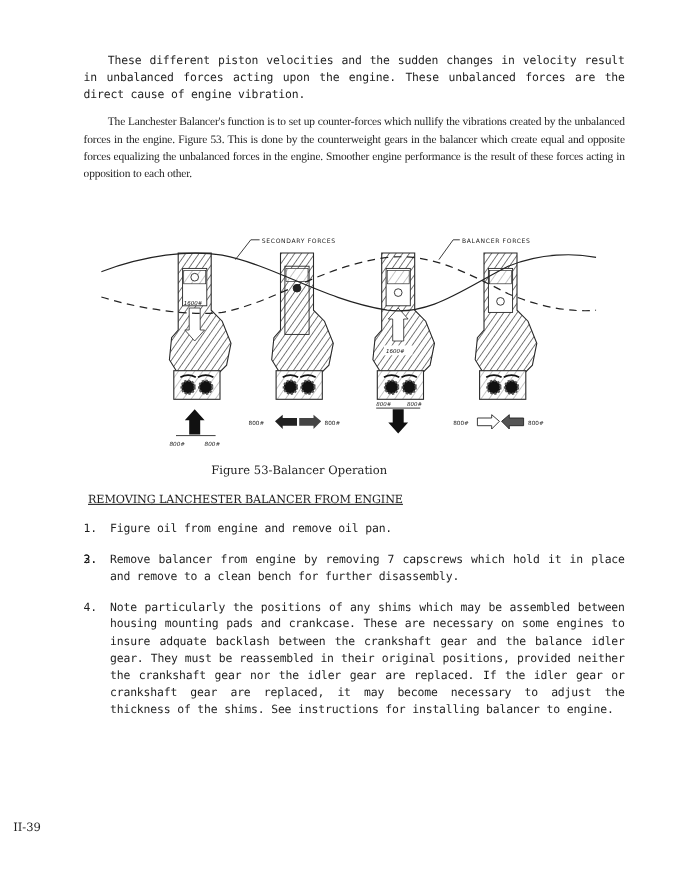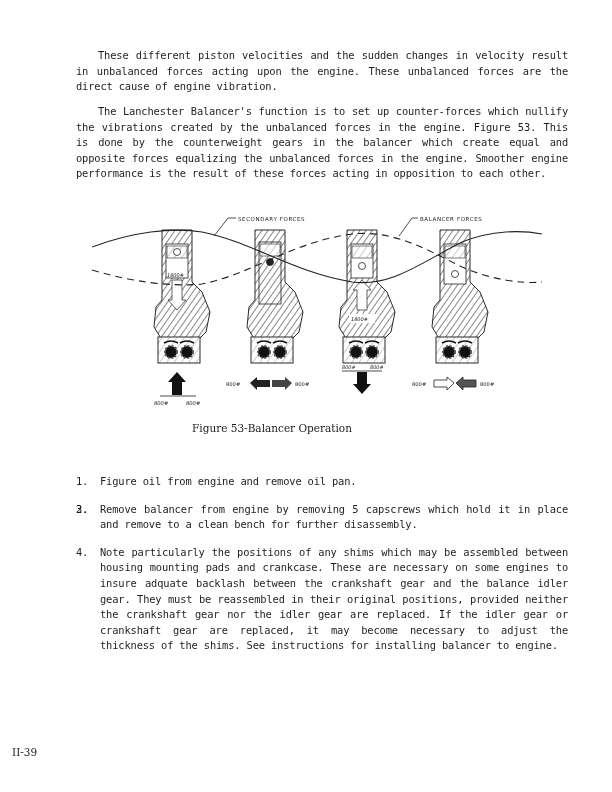--- a/index.html
+++ b/index.html
@@ -3,21 +3,21 @@
 <meta charset="utf-8">
 <style>
   html, body { margin: 0; padding: 0; background: #ffffff; }
   body { width: 612px; height: 792px; position: relative; overflow: hidden;
          font-family: "DejaVu Sans Mono", "Liberation Mono", monospace; color: #1e1e1e; }
   .page { position: absolute; inset: 0; margin-left: 12px; }
   .para { position: absolute; left: 64px; width: 492px; font-size: 10.4px; line-height: 15.6px;
           text-align: justify; letter-spacing: -0.15px; margin: 0; }
   .para .indent { display: inline-block; width: 22px; }
   #p1 { top: 48px; }
-  #p2 { top: 104px; }
+  #p2 { top: 104px; font-family: Liberation Serif, serif; }
   .figure { position: absolute; left: 80px; top: 212px; width: 450px; height: 200px; }
   .caption { position: absolute; top: 422px; left: 0; width: 520px; text-align: center;
              font-family: "DejaVu Serif", "Liberation Serif", serif; font-size: 10.5px; }
   .heading { position: absolute; top: 449px; left: 68px; font-family: "DejaVu Serif", "Liberation Serif", serif;
              font-size: 10.2px; text-decoration: underline; letter-spacing: -0.1px; }
   .heading::after { content: ""; }
   ol.steps { position: absolute; left: 64px; top: 474px; width: 492px; margin: 0; padding: 0; list-style: none; }
   ol.steps li { position: relative; padding-left: 24px; font-size: 10.4px; line-height: 15.6px;
                 text-align: justify; letter-spacing: -0.15px; margin-bottom: 12px; }
   ol.steps li .num { position: absolute; left: 0; top: 0; }
@@ -127,32 +127,33 @@
         <text x="320" y="174" font-size="5.2" fill="#222">800#</text>
         <path d="M362,171 L355,165 L355,168 L342,168 L342,175 L355,175 L355,178 Z" fill="#fff" stroke="#222" stroke-width="0.8"></path>
         <path d="M364,171 L371,165 L371,168 L384,168 L384,175 L371,175 L371,178 Z" fill="#555" stroke="#222" stroke-width="0.8"></path>
         <text x="388" y="174" font-size="5.2" fill="#222">800#</text>
       </g>
     </svg>
   </div>
 
   <div class="caption">Figure 53-Balancer Operation</div>
 
+  <div class="heading">REMOVING LANCHESTER BALANCER FROM ENGINE</div>
 
   <ol class="steps">
     <li>
       <span class="num">1.</span>
       <span>Figure oil from engine and remove oil pan.</span>
     </li>
     <li>
       <span class="num">2.</span>
     </li>
     <li>
       <span class="num">3.</span>
-      <span>Remove balancer from engine by removing 5 capscrews which hold it in place and remove to a clean bench for further disassembly.</span>
+      <span>Remove balancer from engine by removing 7 capscrews which hold it in place and remove to a clean bench for further disassembly.</span>
     </li>
     <li>
       <span class="num">4.</span>
       <span>Note particularly the positions of any shims which may be assembled between housing mounting pads and crankcase. These are necessary on some engines to insure adquate backlash between the crankshaft gear and the balance idler gear. They must be reassembled in their original positions, provided neither the crankshaft gear nor the idler gear are replaced. If the idler gear or crankshaft gear are replaced, it may become necessary to adjust the thickness of the shims. See instructions for installing balancer to engine.</span>
     </li>
   </ol>
 
   <div class="pagenum">II-39</div>
 </div>
 

